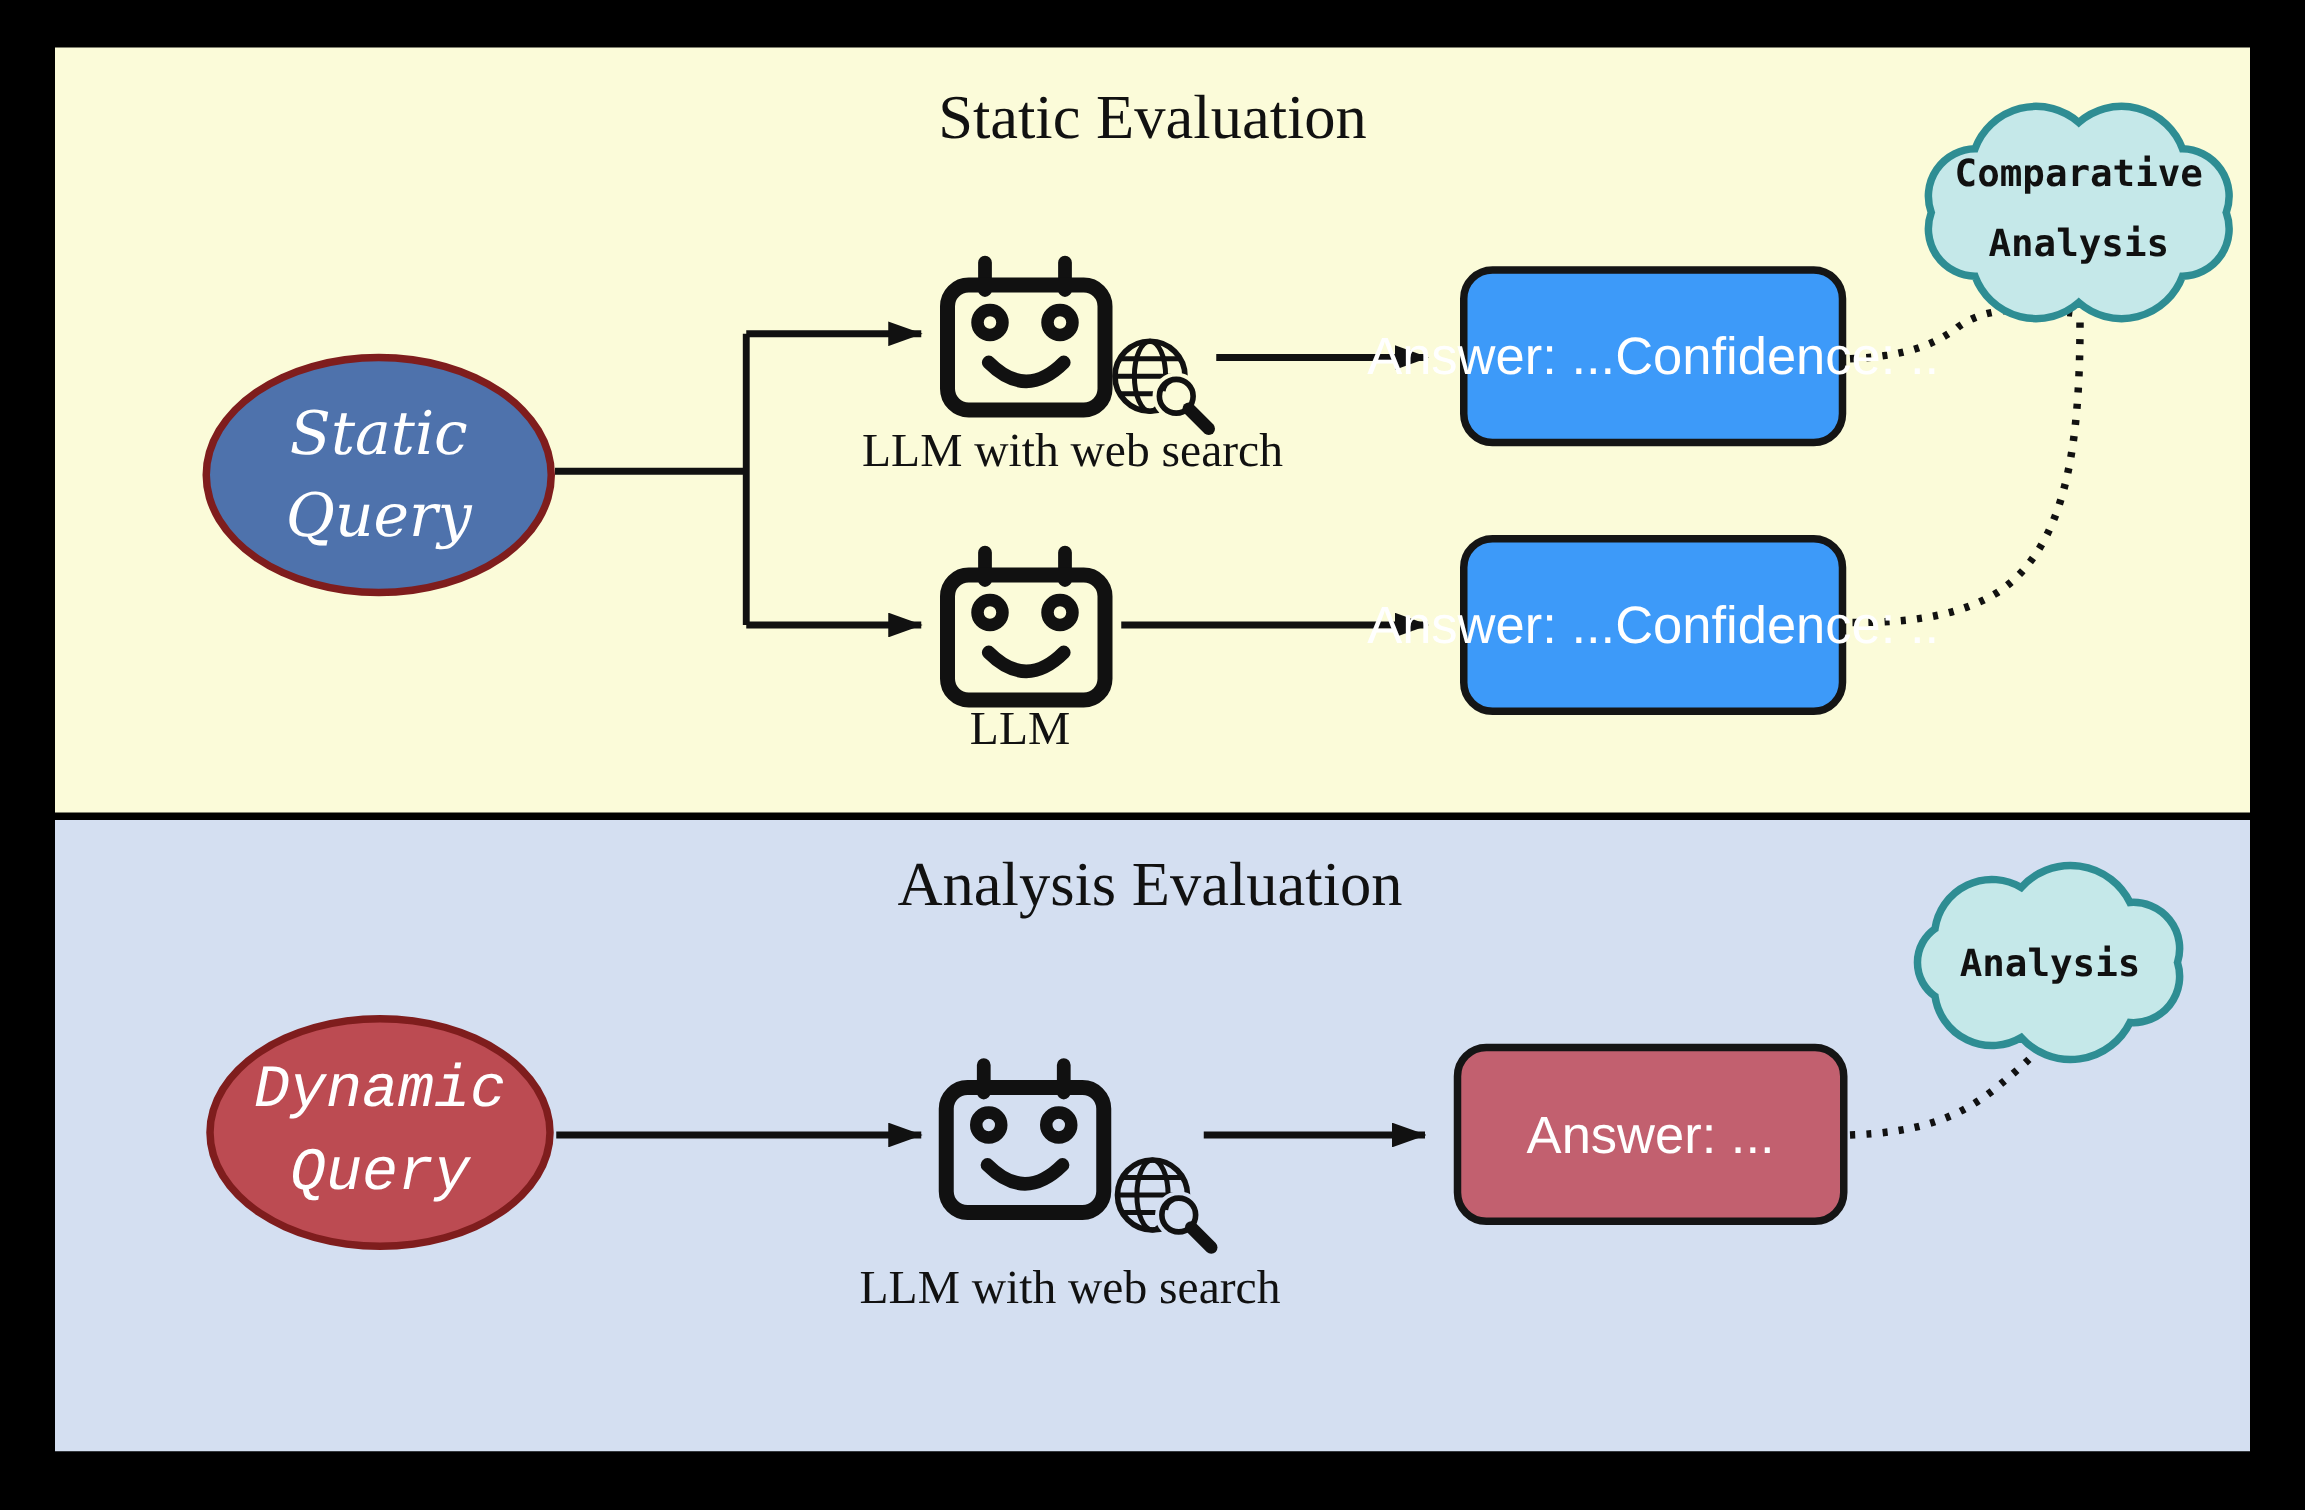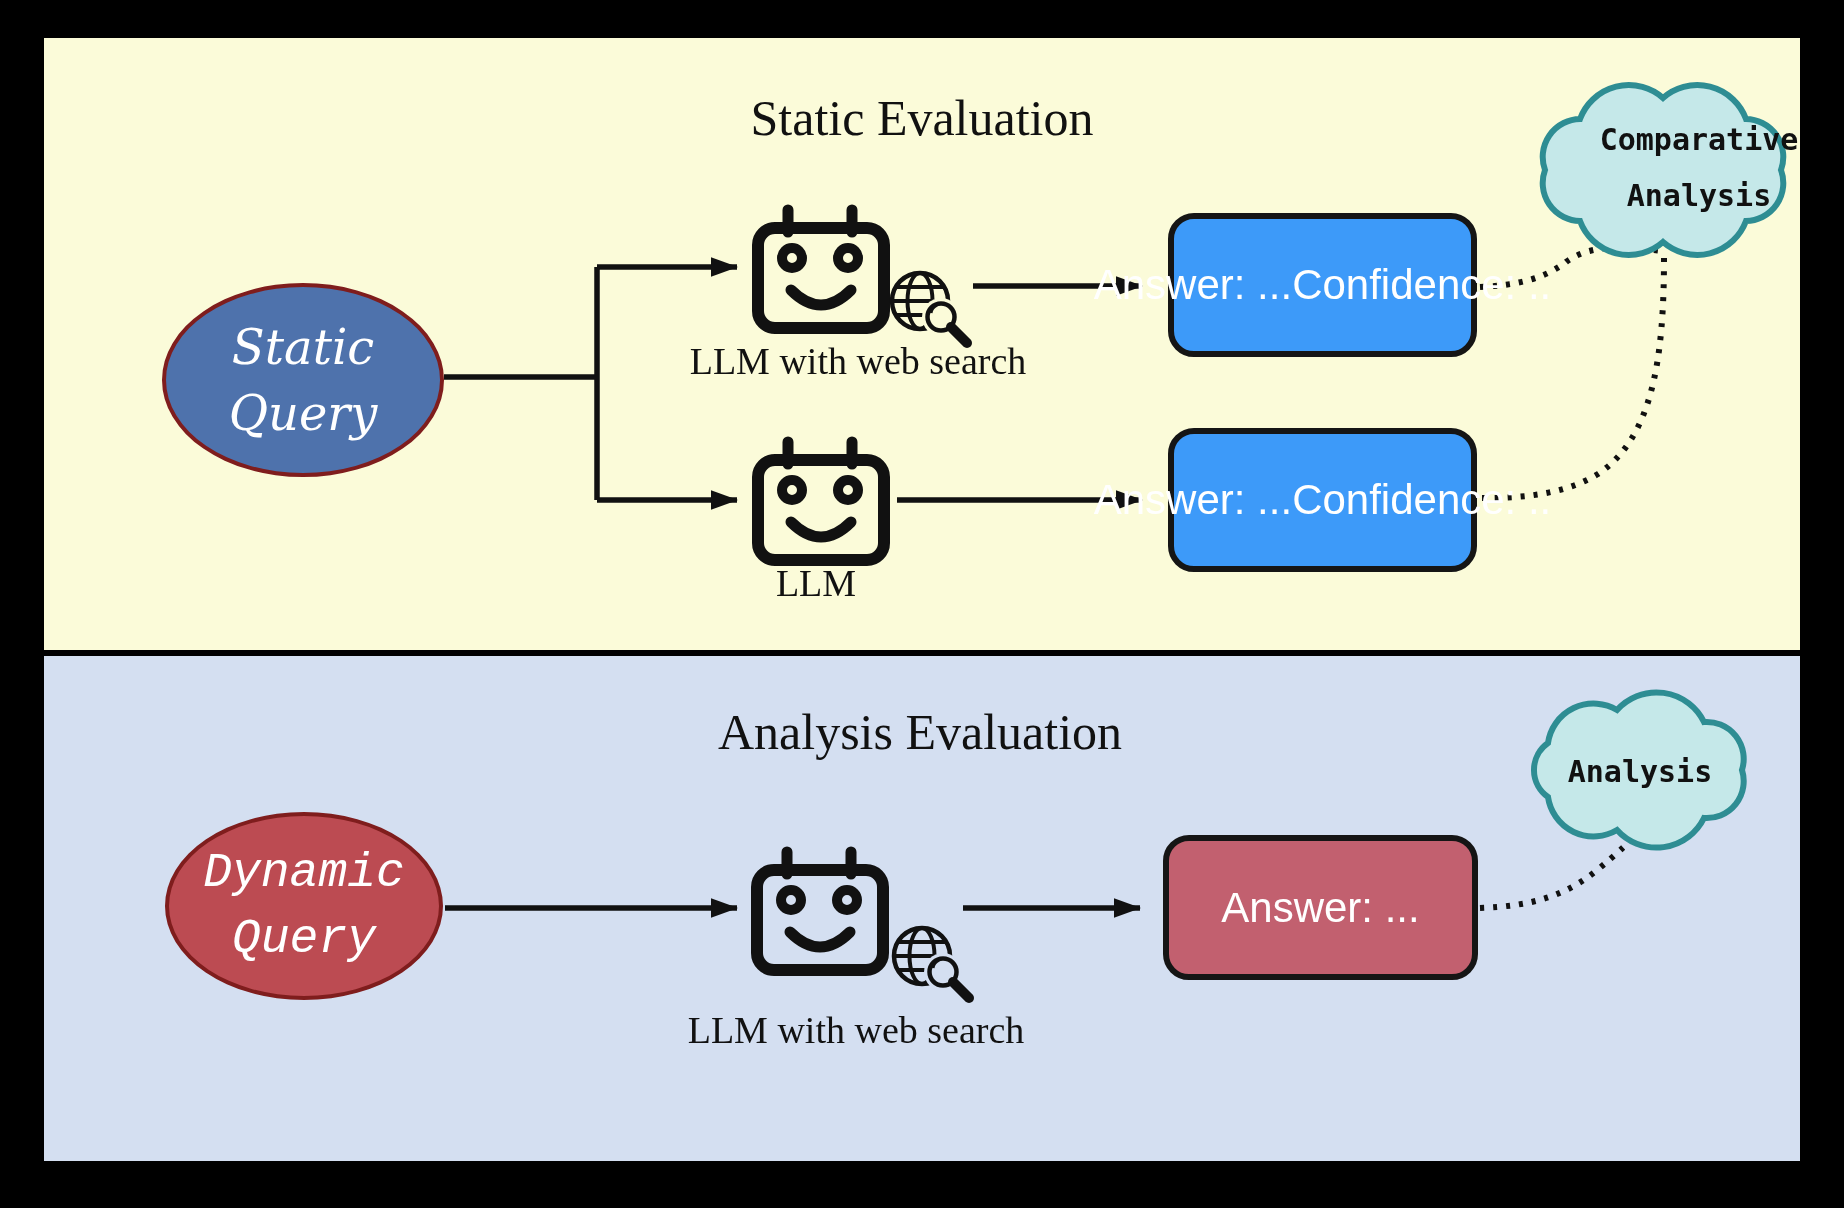--- a/index.html
+++ b/index.html
@@ -18,22 +18,22 @@
   }
   *{margin:0;padding:0;box-sizing:border-box;}
   html,body{background:var(--page-bg);}
   .canvas{position:relative;width:1844px;height:1208px;background:var(--page-bg);overflow:hidden;
           font-family:"Liberation Serif",serif;color:var(--text-color);}
   .panel{position:absolute;left:44px;width:1756px;}
   .panel.top{top:38px;height:612px;background:var(--static-panel-bg);}
   .panel.bottom{top:656px;height:505px;background:var(--dynamic-panel-bg);}
   svg.layer{position:absolute;left:0;top:0;width:1844px;height:1208px;pointer-events:none;}
   .abs{position:absolute;display:flex;align-items:center;justify-content:center;text-align:center;}
-  .section-title{font-family:"Liberation Serif",serif;font-size:50px;color:var(--text-color);white-space:nowrap;margin-top:25px;}
-  .query-ellipse{border-radius:50%;border:4px solid #7f1d1d;flex-direction:column;
+  .section-title{font-family:"Liberation Serif",serif;font-size:50px;color:var(--text-color);white-space:nowrap;}
+  .query-ellipse{border-radius:50%;border:6px solid #7f1d1d;flex-direction:column;
                  font-family:"DejaVu Serif",serif;font-style:italic;color:#fff;font-size:48px;line-height:66px;}
   .query-ellipse.static{background:var(--static-query-fill);}
   .query-ellipse.dynamic{background:var(--dynamic-query-fill);font-family:Liberation Mono, monospace;}
   .answer-box{border-radius:26px;border:6px solid #151515;
               font-family:"Liberation Sans",sans-serif;color:var(--box-text-color);font-size:42px;line-height:70px;white-space:nowrap;}
   .answer-box.blue{background:var(--static-output-fill);}
   .answer-box.red{background:var(--dynamic-output-fill);}
   .model-label{font-family:Liberation Serif, serif;font-size:38px;color:var(--text-color);white-space:nowrap;}
   .cloud-label{font-family:"DejaVu Sans Mono",monospace;font-weight:bold;font-size:30px;
                color:var(--text-color);flex-direction:column;line-height:56px;white-space:nowrap;}
@@ -120,21 +120,21 @@
     <div>Confidence: ..</div>
   </div>
   <div class="abs answer-box blue" style="left:1168px;top:428px;width:309px;height:144px;">
     <div>Answer: ...</div>
     <div>Confidence: ..</div>
   </div>
   <div class="abs answer-box red" style="left:1163px;top:835px;width:315px;height:145px;">
     <div>Answer: ...</div>
   </div>
 
-  <div class="abs cloud-label" style="left:1579px;top:112px;width:240px;height:112px;">
+  <div class="abs cloud-label" style="left:1543px;top:112px;width:240px;height:112px;">
     <div>Comparative</div>
     <div>Analysis</div>
   </div>
   <div class="abs cloud-label" style="left:1520px;top:744px;width:240px;height:56px;">
     <div>Analysis</div>
   </div>
 
 </div>
 
 </body></html>

